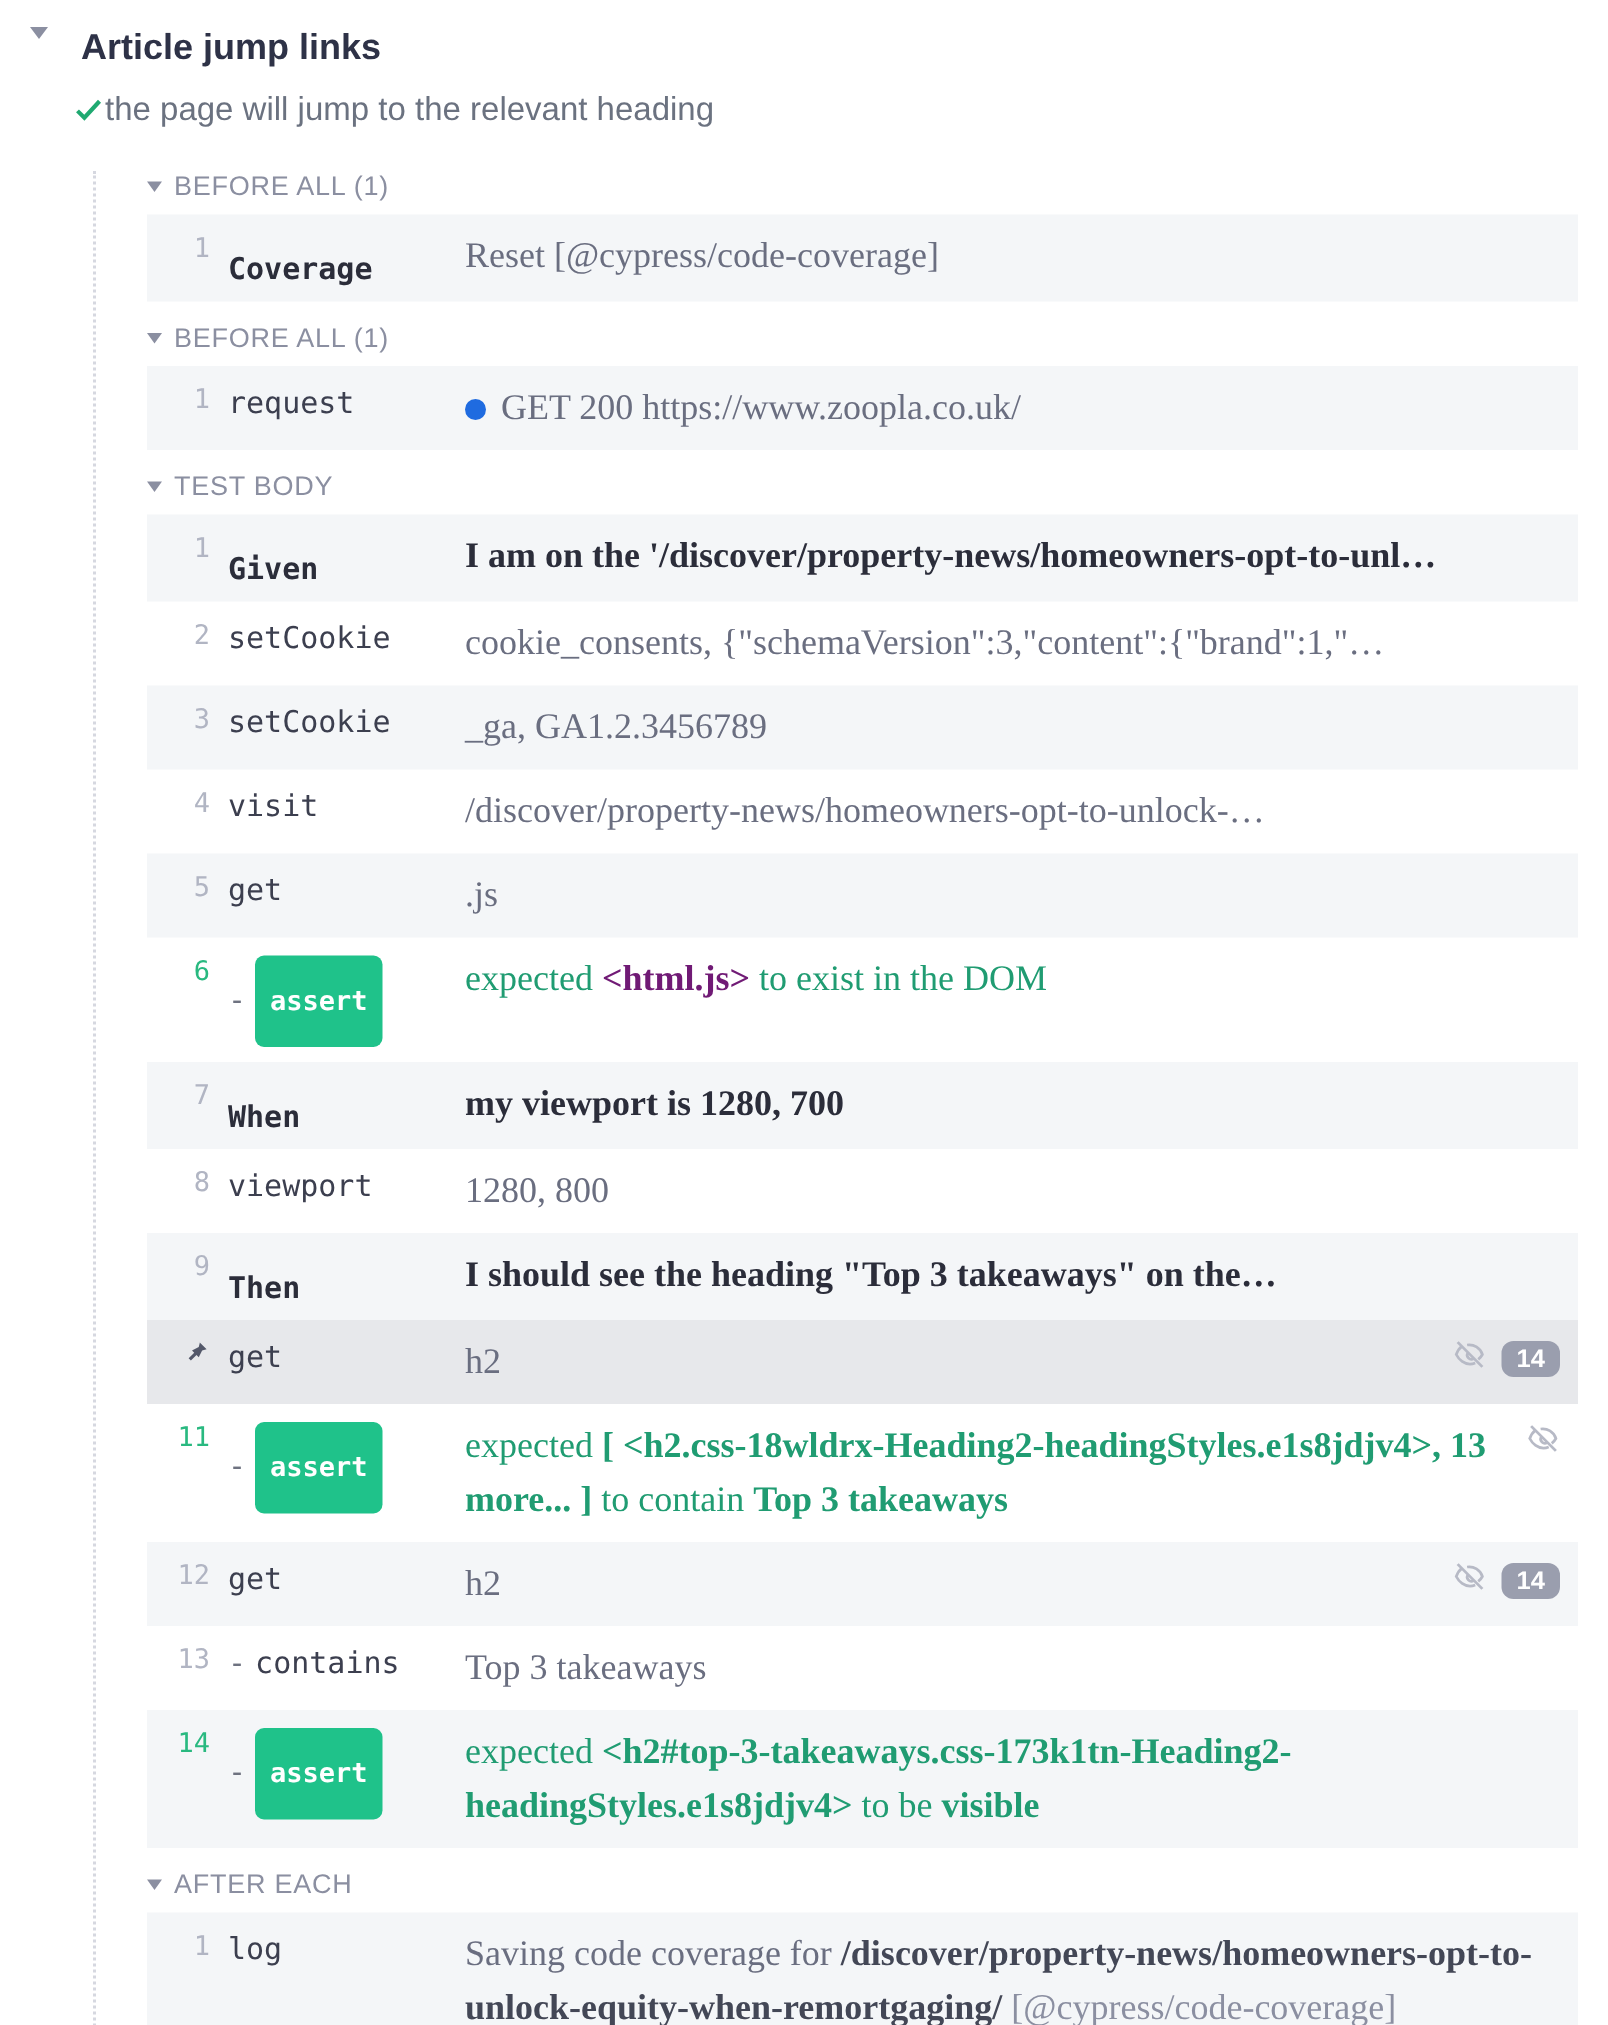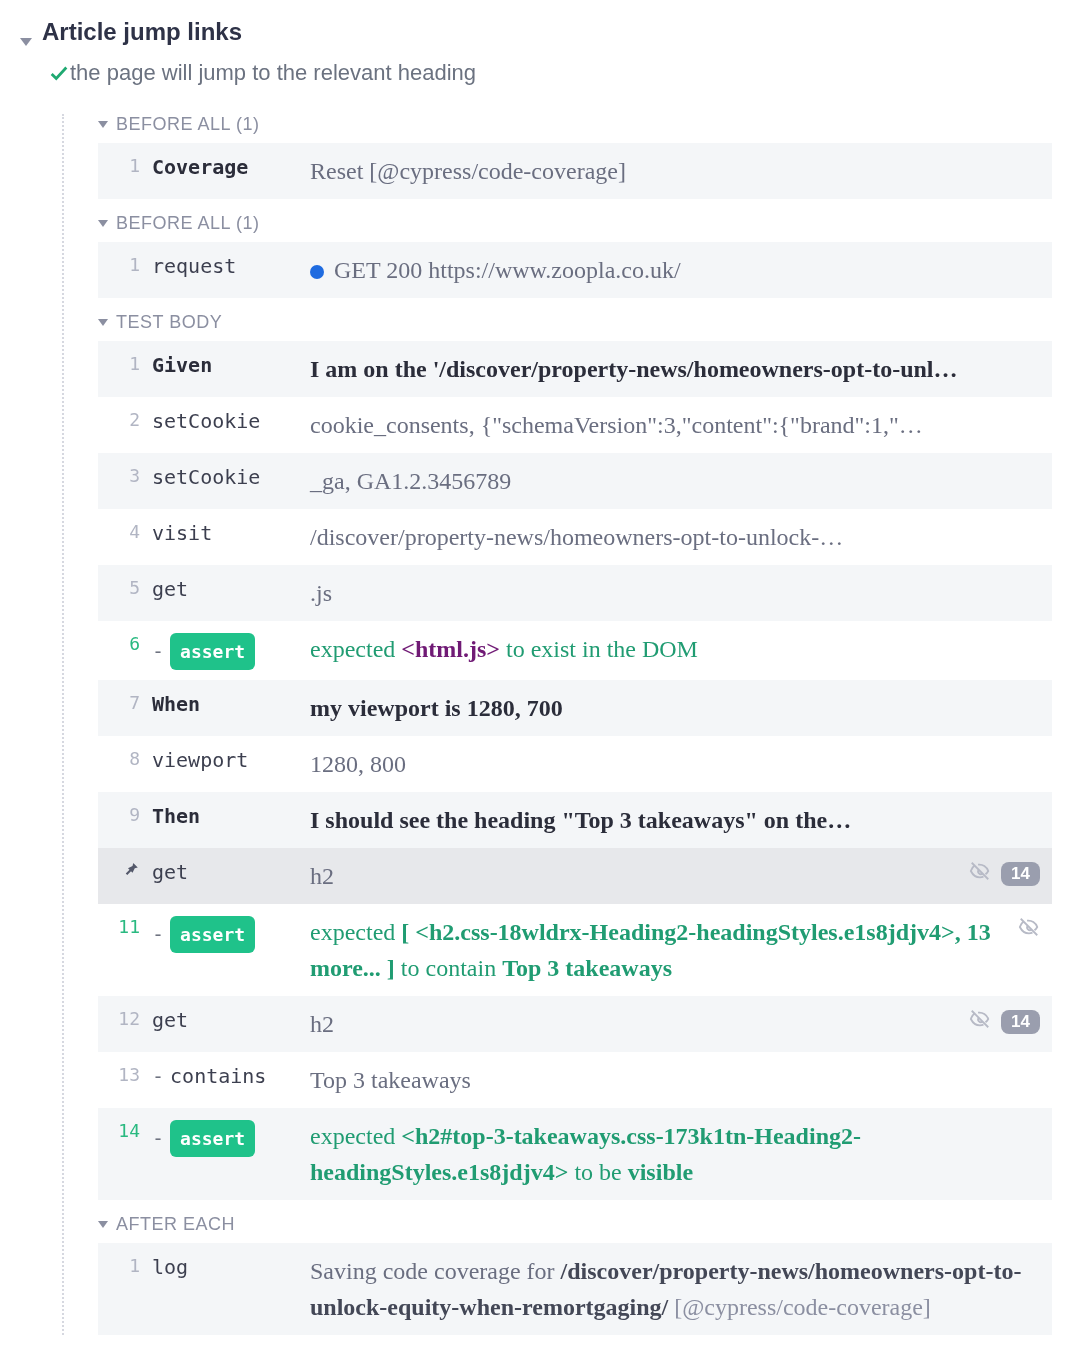--- a/index.html
+++ b/index.html
@@ -6,21 +6,21 @@
   html, body {
     margin: 0; padding: 0;
     font-family: -apple-system, BlinkMacSystemFont, "Segoe UI", Helvetica, Arial, sans-serif;
     background: #ffffff;
     color: #2e3247;
     font-size: 19px;
   }
   .wrap { width: 1072px; padding: 14px 20px 40px 20px; }
 
   
-  .suite-row { display: flex; align-items: flex-end; gap: 10px; font-size: 24px; font-weight: 600; color: #2e3247; padding: 4px 0 10px 0; }
+  .suite-row { display: flex; align-items: flex-start; gap: 22px; font-size: 24px; font-weight: 600; color: #2e3247; padding: 4px 0 10px 0; }
   .caret-down-icon {
     width: 0; height: 0; border-left: 6px solid transparent; border-right: 6px solid transparent;
     border-top: 8px solid #8b8fa1; display: inline-block;
   }
   .caret-small {
     width: 0; height: 0; border-left: 5px solid transparent; border-right: 5px solid transparent;
     border-top: 7px solid #8b8fa1; display: inline-block; margin-right: 8px;
   }
 
   
@@ -46,25 +46,25 @@
   .cmd-row.shade { background: #f4f6f8; }
   .cmd-row.pinned { background: #e7e8eb; }
   .num {
     text-align: right; color: #b1b5c3; font-size: 18px; padding-top: 2px;
     font-family: ui-monospace, Menlo, Consolas, monospace;
   }
   .num.green { color: #29b980; }
   .num.pin { color: #6b6f7f; display:flex; justify-content:flex-end; padding-top:2px;}
   .pin-icon svg { width:18px; height:18px; fill:#54586a; }
   .name-col { font-family: ui-monospace, Menlo, Consolas, monospace; font-size: 20px; color: #3c3f4f; white-space: nowrap; padding-top: 2px;}
-  .name-col.bold { font-weight: 700; color: #2b2d3a; }
+  .name-col.bold { font-weight: 700; color: #2b2d3a; margin-top: 12px; }
   .name-col .dash { color: #6e7280; margin-right: 6px; font-weight: 400; }
   .assert-pill {
     display: inline-block; background: #1fc28a; color: #fff; border-radius: 6px;
-    padding: 8px 10px; font-weight: 700; font-size: 18px;
+    padding: 20px 10px; font-weight: 700; font-size: 18px;
   }
   .msg-col { font-family: Liberation Serif, serif; font-size: 24px; color: #6a6e80; line-height: 1.5; word-break: break-word; }
   .msg-col.bold { font-weight: 700; color: #2b2d3a; }
   .msg-col.green { color: #209c72; }
   .msg-col.green .elem { color: #701a75; }
   .dot-blue { display:inline-block; width:14px; height:14px; border-radius:50%; background:#1f6be0; margin-right:10px; vertical-align:-1px;}
   .right-col { display:flex; align-items:center; gap:10px; padding-top:2px; }
   .eye-off-icon svg { width:22px; height:22px; stroke:#b7bac6; fill:none; stroke-width:2; }
   .count-pill { background:#9a9eae; color:#fff; border-radius:8px; padding:2px 10px; font-size:17px; font-weight:600; }
 

